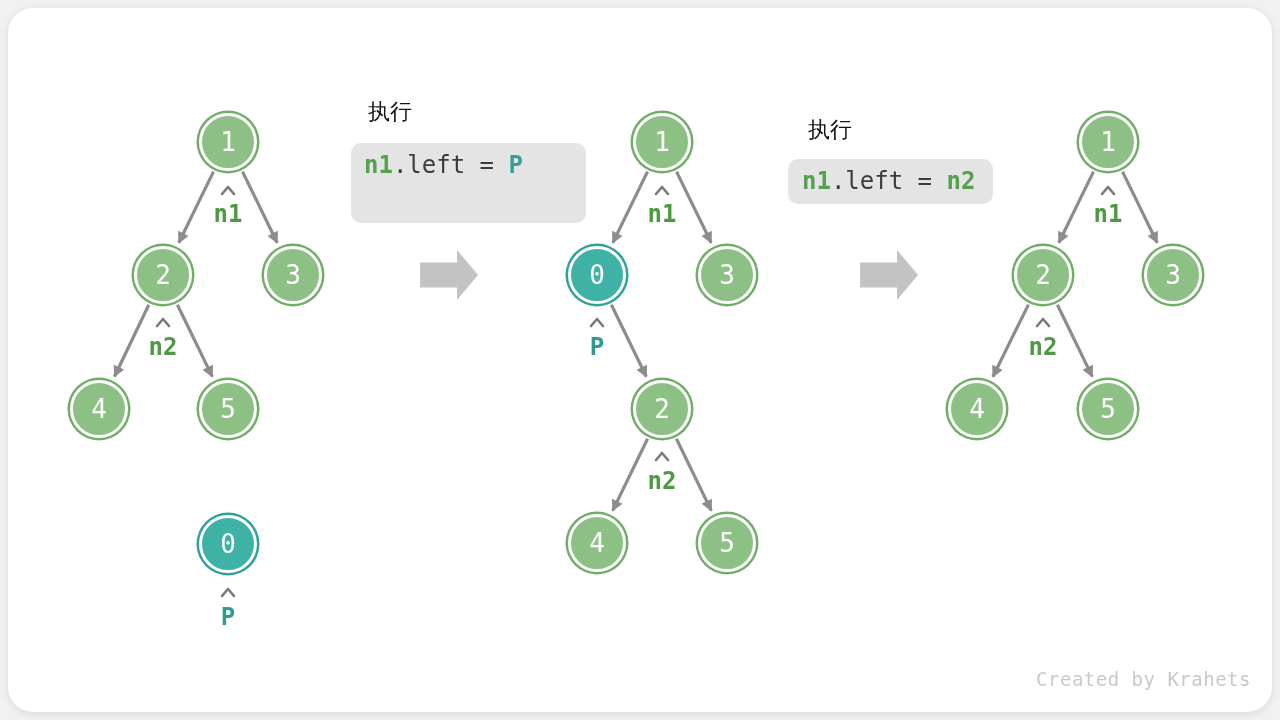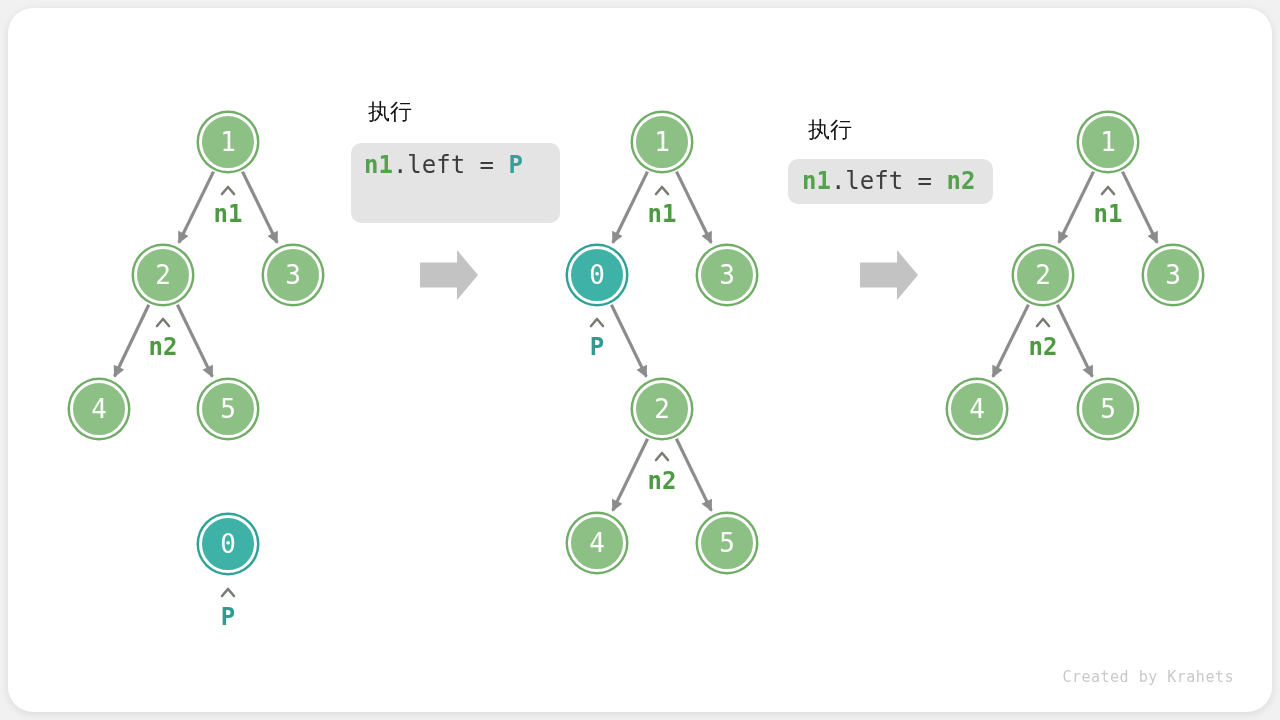--- a/index.html
+++ b/index.html
@@ -37,22 +37,22 @@
   .code-box{
     position:absolute;box-sizing:border-box;border-radius:10px;
     background:var(--code-bg);padding:4px 0 4px 13px;
   }
   .code-line{font-size:24px;line-height:36px;white-space:pre;}
   .tok-plain{color:var(--code-plain);}
   .tok-green{color:var(--code-green);font-weight:bold;}
   .tok-teal{color:var(--code-teal);font-weight:bold;}
   .big-arrow{position:absolute;}
   .watermark{
-    position:absolute;right:46px;top:668px;
-    font-size:15px;color:var(--watermark);letter-spacing:0.5px;
+    position:absolute;right:29px;top:668px;
+    font-size:19px;color:var(--watermark);letter-spacing:0.5px;
   }
 </style>
 </head>
 <body>
 
 <div class="card"></div>
 
 <div class="stage">
   <svg id="edges-layer" width="1280" height="720">
     <defs>
@@ -160,21 +160,21 @@
         </svg>
         <span class="pointer-label pointer-label-green" style="left: 1068px; top: 200px;">n1</span>
         <svg width="16" height="11" class="pointer-caret" style="left: 1035px; top: 317px;">
           <polyline points="2,9 8,2 14,9" fill="none" stroke="#7b7b74" stroke-width="2.6" stroke-linecap="round" stroke-linejoin="round"></polyline>
         </svg>
         <span class="pointer-label pointer-label-green" style="left: 1003px; top: 333px;">n2</span>
       </div>
     </div>
   <div id="execs">
       <div class="exec-label" style="left: 368px; top: 98px;">执行</div>
-      <div class="code-box" style="left: 351px; top: 143px; width: 209px; height: 80px;">
+      <div class="code-box" style="left: 351px; top: 143px; width: 235px; height: 80px;">
         <div class="code-line"><span class="tok-green">n1</span><span class="tok-plain">.left = </span><span class="tok-teal">P</span></div>
       </div>
       <div class="exec-label" style="left: 808px; top: 116px;">执行</div>
       <div class="code-box" style="left: 788px; top: 159px; width: 205px; height: 45px; padding-left: 14px;">
         <div class="code-line"><span class="tok-green">n1</span><span class="tok-plain">.left = </span><span class="tok-green">n2</span></div>
       </div>
     </div>
   <div id="arrows">
       <svg width="58" height="50" class="big-arrow" style="left: 420px; top: 250px;">
         <polygon points="0,12.5 37,12.5 37,0 58,25 37,50 37,37.5 0,37.5" fill="#c3c3c3"></polygon>

